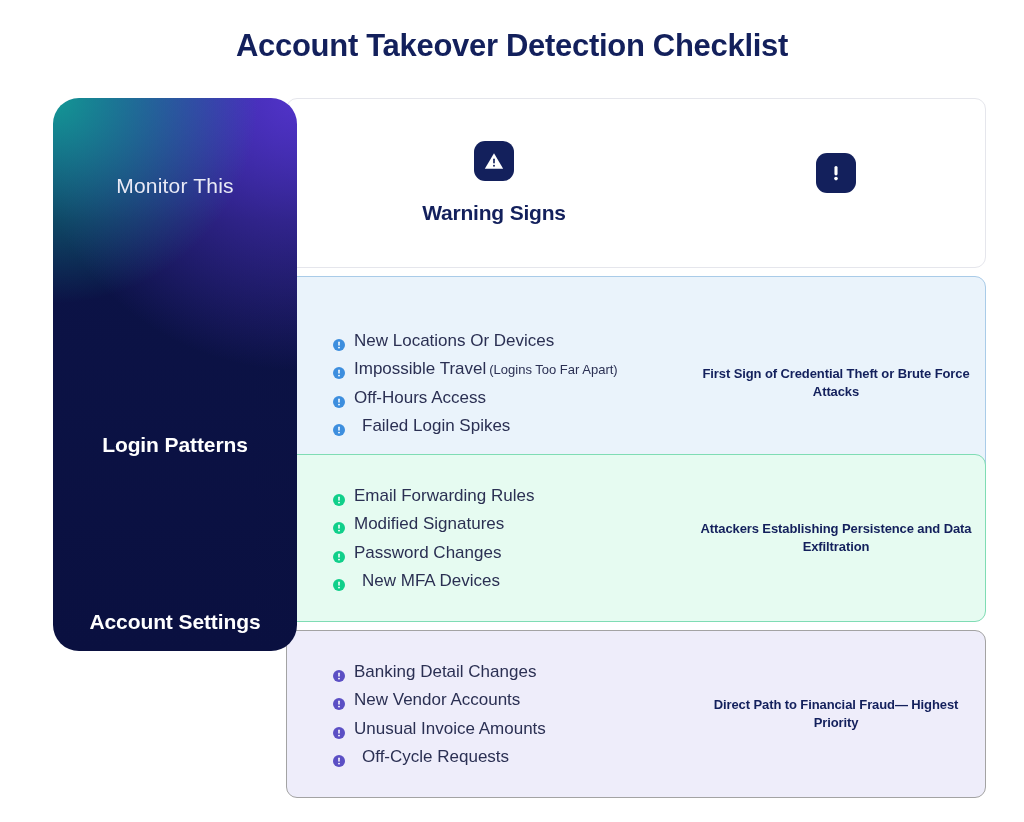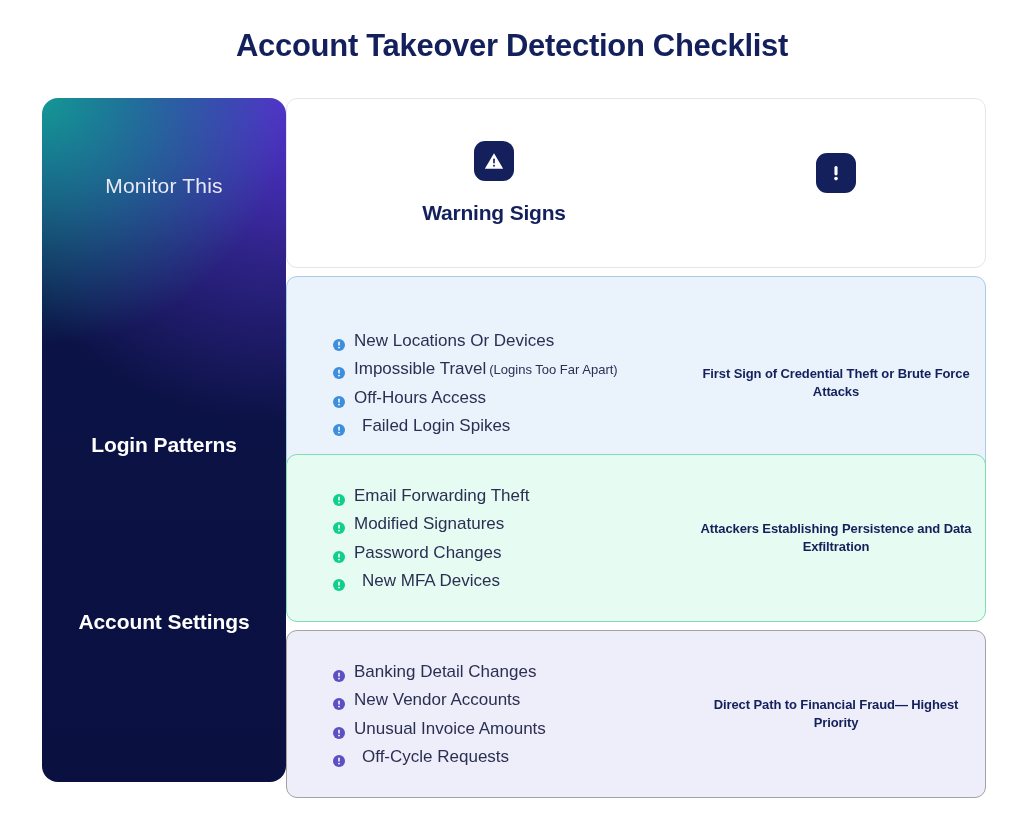--- a/index.html
+++ b/index.html
@@ -33,25 +33,25 @@
     position: absolute;
     left: 42px;
     top: 98px;
     width: 944px;
     height: 684px;
   }
 
   
   .sidebar {
     position: absolute;
-    left: 0;
+    left: 11px;
     top: 0;
     width: 244px;
-    height: 684px;
-    border-radius: 16px;
+    height: 553px;
+    border-radius: 26px;
     background:
       radial-gradient(circle at 0% 0%, rgba(18,158,150,0.95) 0%, rgba(18,158,150,0.0) 34%),
       radial-gradient(circle at 100% 0%, rgba(84,52,205,0.95) 0%, rgba(84,52,205,0.0) 45%),
       linear-gradient(180deg, #1d1f7a 0%, #0c1347 22%, #0a1040 100%);
     overflow: hidden;
     z-index: 3;
   }
   .side-cell {
     position: absolute;
     left: 0;
@@ -299,21 +299,21 @@
       <div class="col-signs">
         <ul class="signs">
           <li>
             <span class="bullet">
               <svg width="12" height="12" viewBox="0 0 12 12" aria-hidden="true">
                   <circle cx="6" cy="6" r="6" fill="#10cf8a"></circle>
                   <rect x="5.25" y="2.4" width="1.5" height="4.4" rx="0.75" fill="#ffffff"></rect>
                   <circle cx="6" cy="8.6" r="0.95" fill="#ffffff"></circle>
                 </svg>
             </span>
-            <span>Email Forwarding Theft</span>
+            <span>Email Forwarding Rules</span>
           </li>
           <li>
             <span class="bullet">
               <svg width="12" height="12" viewBox="0 0 12 12" aria-hidden="true">
                   <circle cx="6" cy="6" r="6" fill="#10cf8a"></circle>
                   <rect x="5.25" y="2.4" width="1.5" height="4.4" rx="0.75" fill="#ffffff"></rect>
                   <circle cx="6" cy="8.6" r="0.95" fill="#ffffff"></circle>
                 </svg>
             </span>
             <span>Modified Signatures</span>

